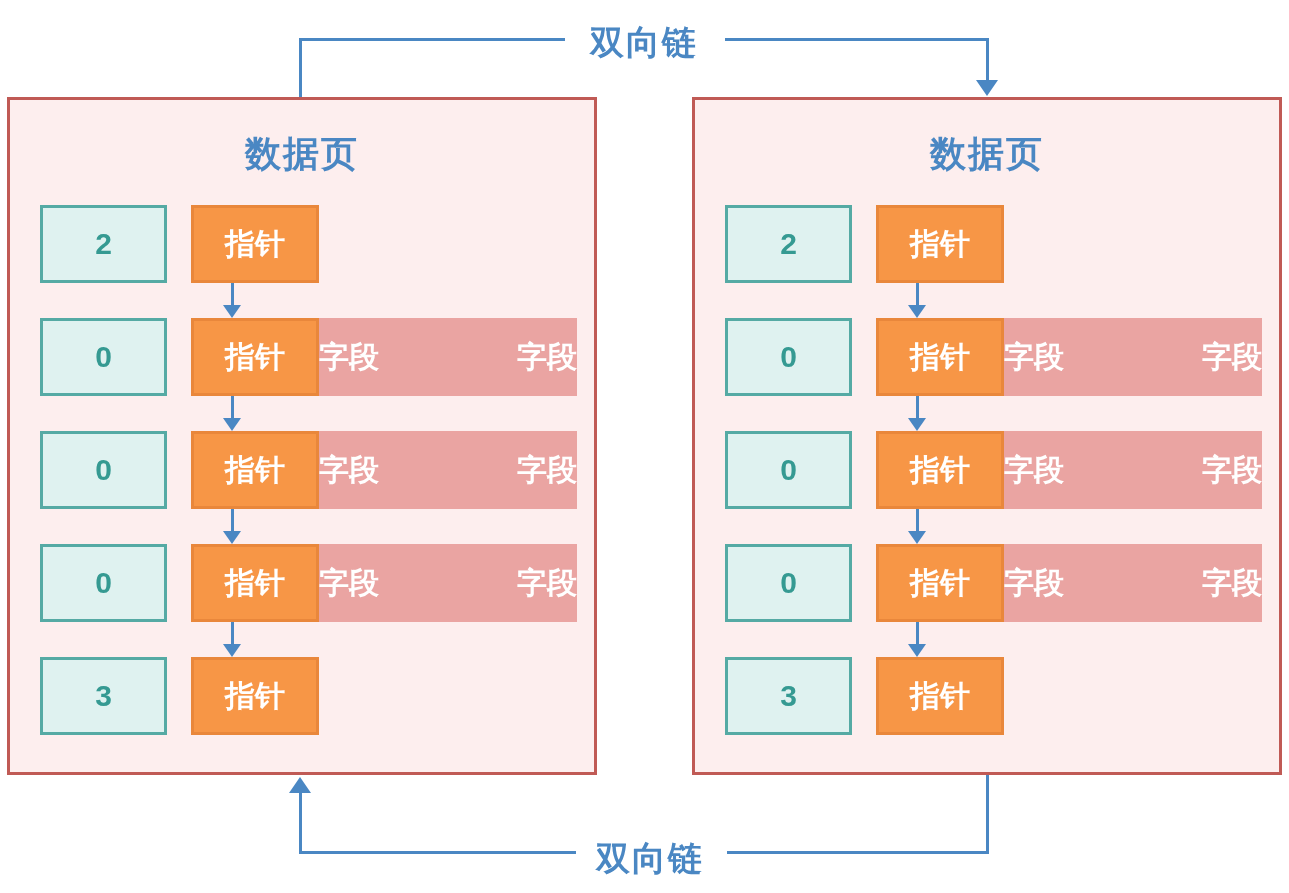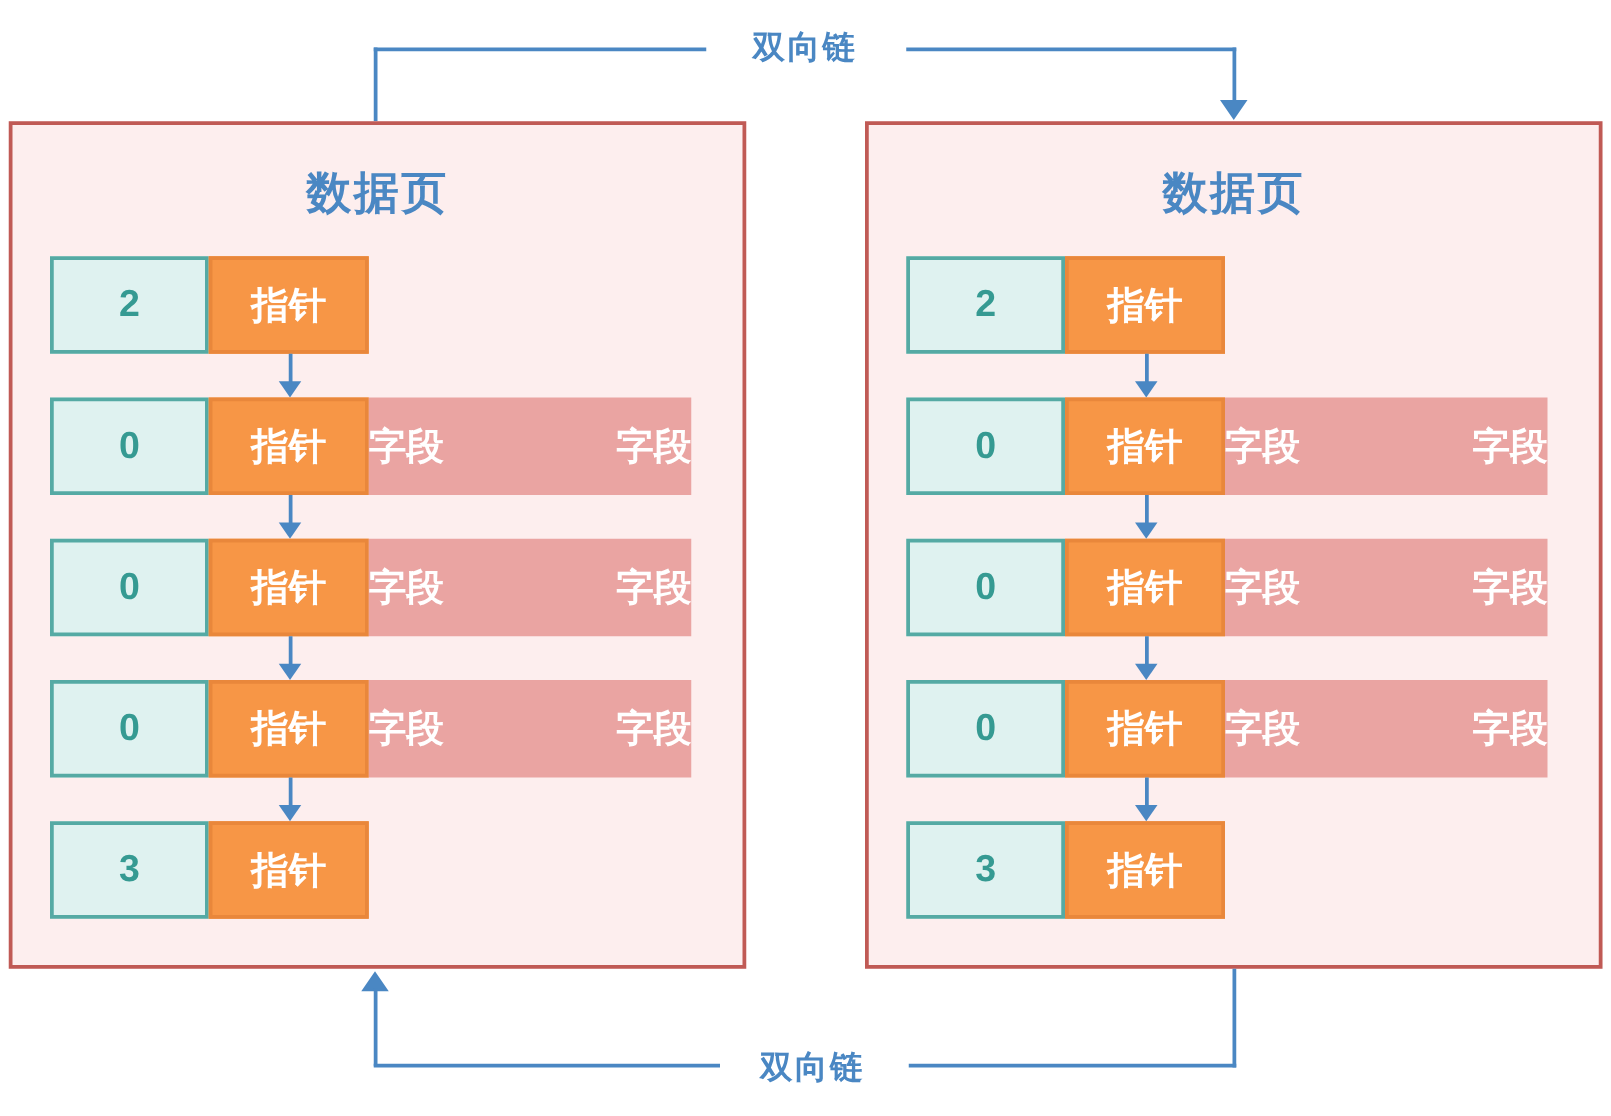--- a/index.html
+++ b/index.html
@@ -57,20 +57,21 @@
     width: 127px;
     background: var(--num-cell-bg, #dff2f0);
     border: 3px solid var(--num-cell-border, #55aaa4);
     color: var(--num-text, #359a92);
   }
   .cell.ptr {
     width: 128px;
     background: var(--pointer-bg, #f79646);
     border: 3px solid var(--pointer-border, #e9873b);
     color: var(--cell-text, #ffffff);
+    margin-left: 24px;
   }
   .cell.fields {
     width: 258px;
     background: var(--fields-bg, #eaa4a2);
     color: var(--cell-text, #ffffff);
     justify-content: space-between;
   }
 
   
   .varrow {
@@ -96,21 +97,21 @@
     border-right: 9px solid transparent;
     border-top: 13px solid var(--link-blue, #4a87c3);
   }
 
   
   .seg { position: absolute; background: var(--link-blue, #4a87c3); }
   .link-label {
     position: absolute;
     width: 160px;
     text-align: center;
-    font-size: 26px;
+    font-size: 34px;
     font-weight: bold;
     color: var(--link-blue, #4a87c3);
     letter-spacing: 2px;
   }
   .arrowhead-down {
     position: absolute;
     width: 0; height: 0;
     border-left: 11px solid transparent;
     border-right: 11px solid transparent;
     border-top: 16px solid var(--link-blue, #4a87c3);

